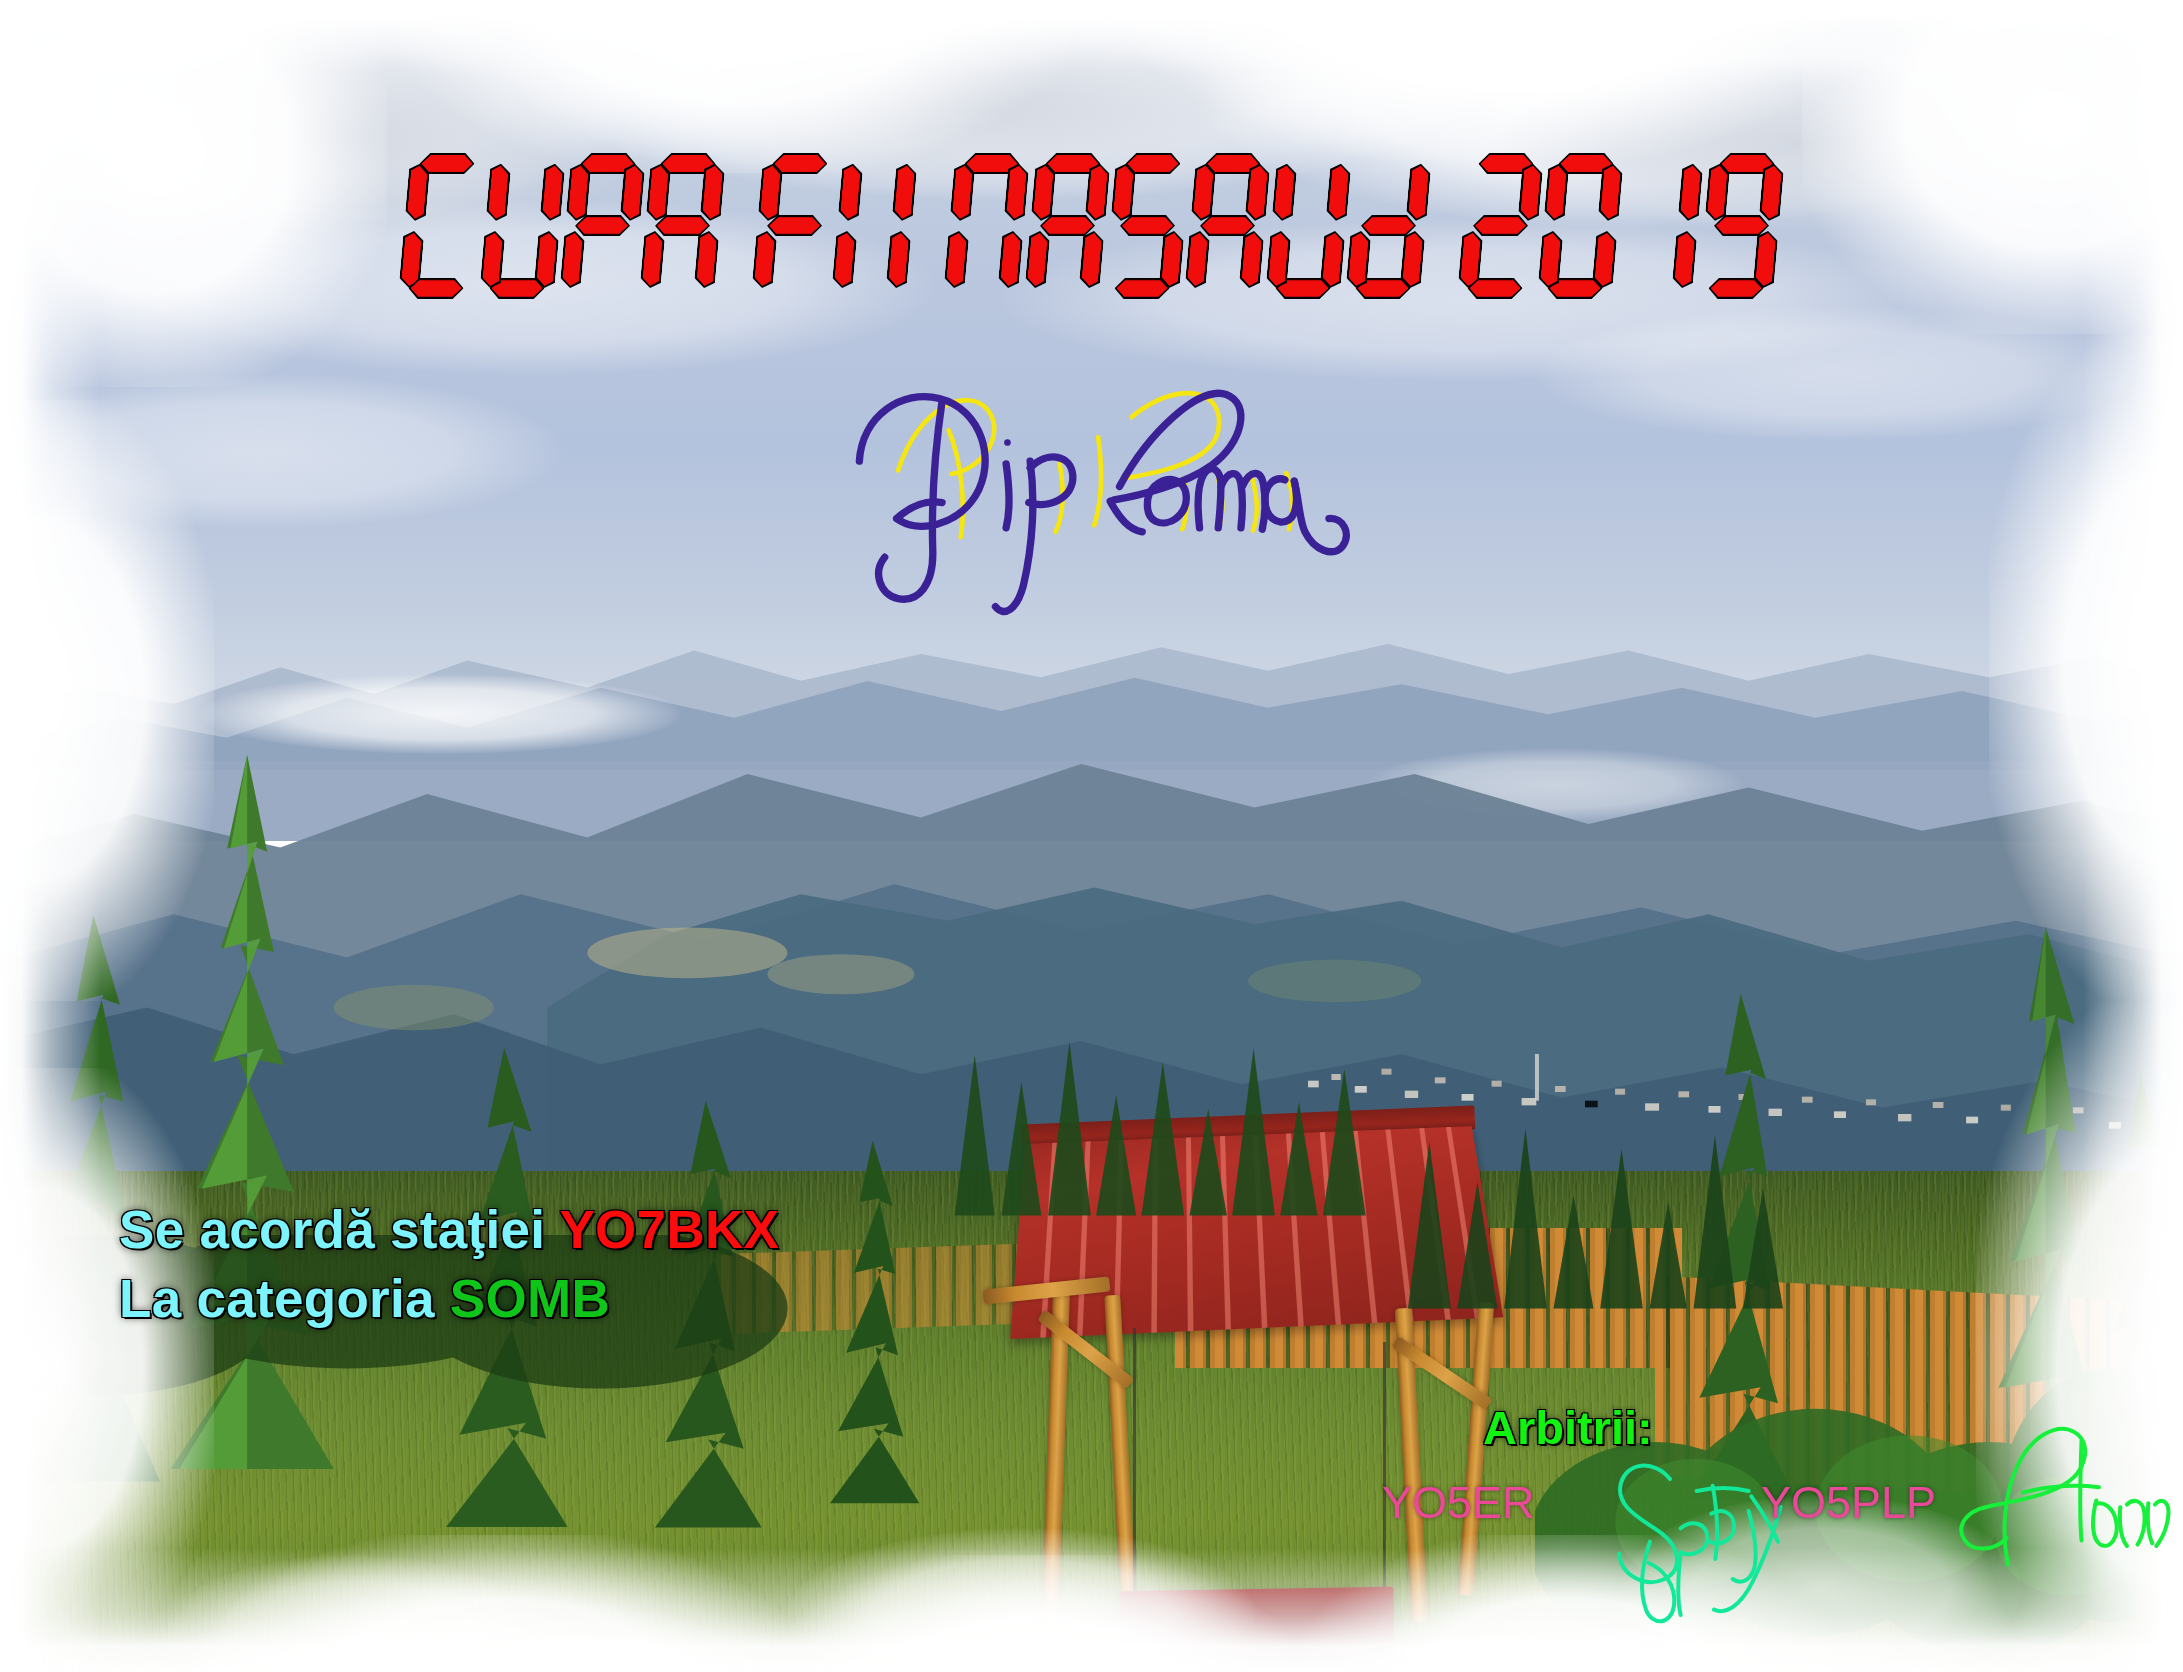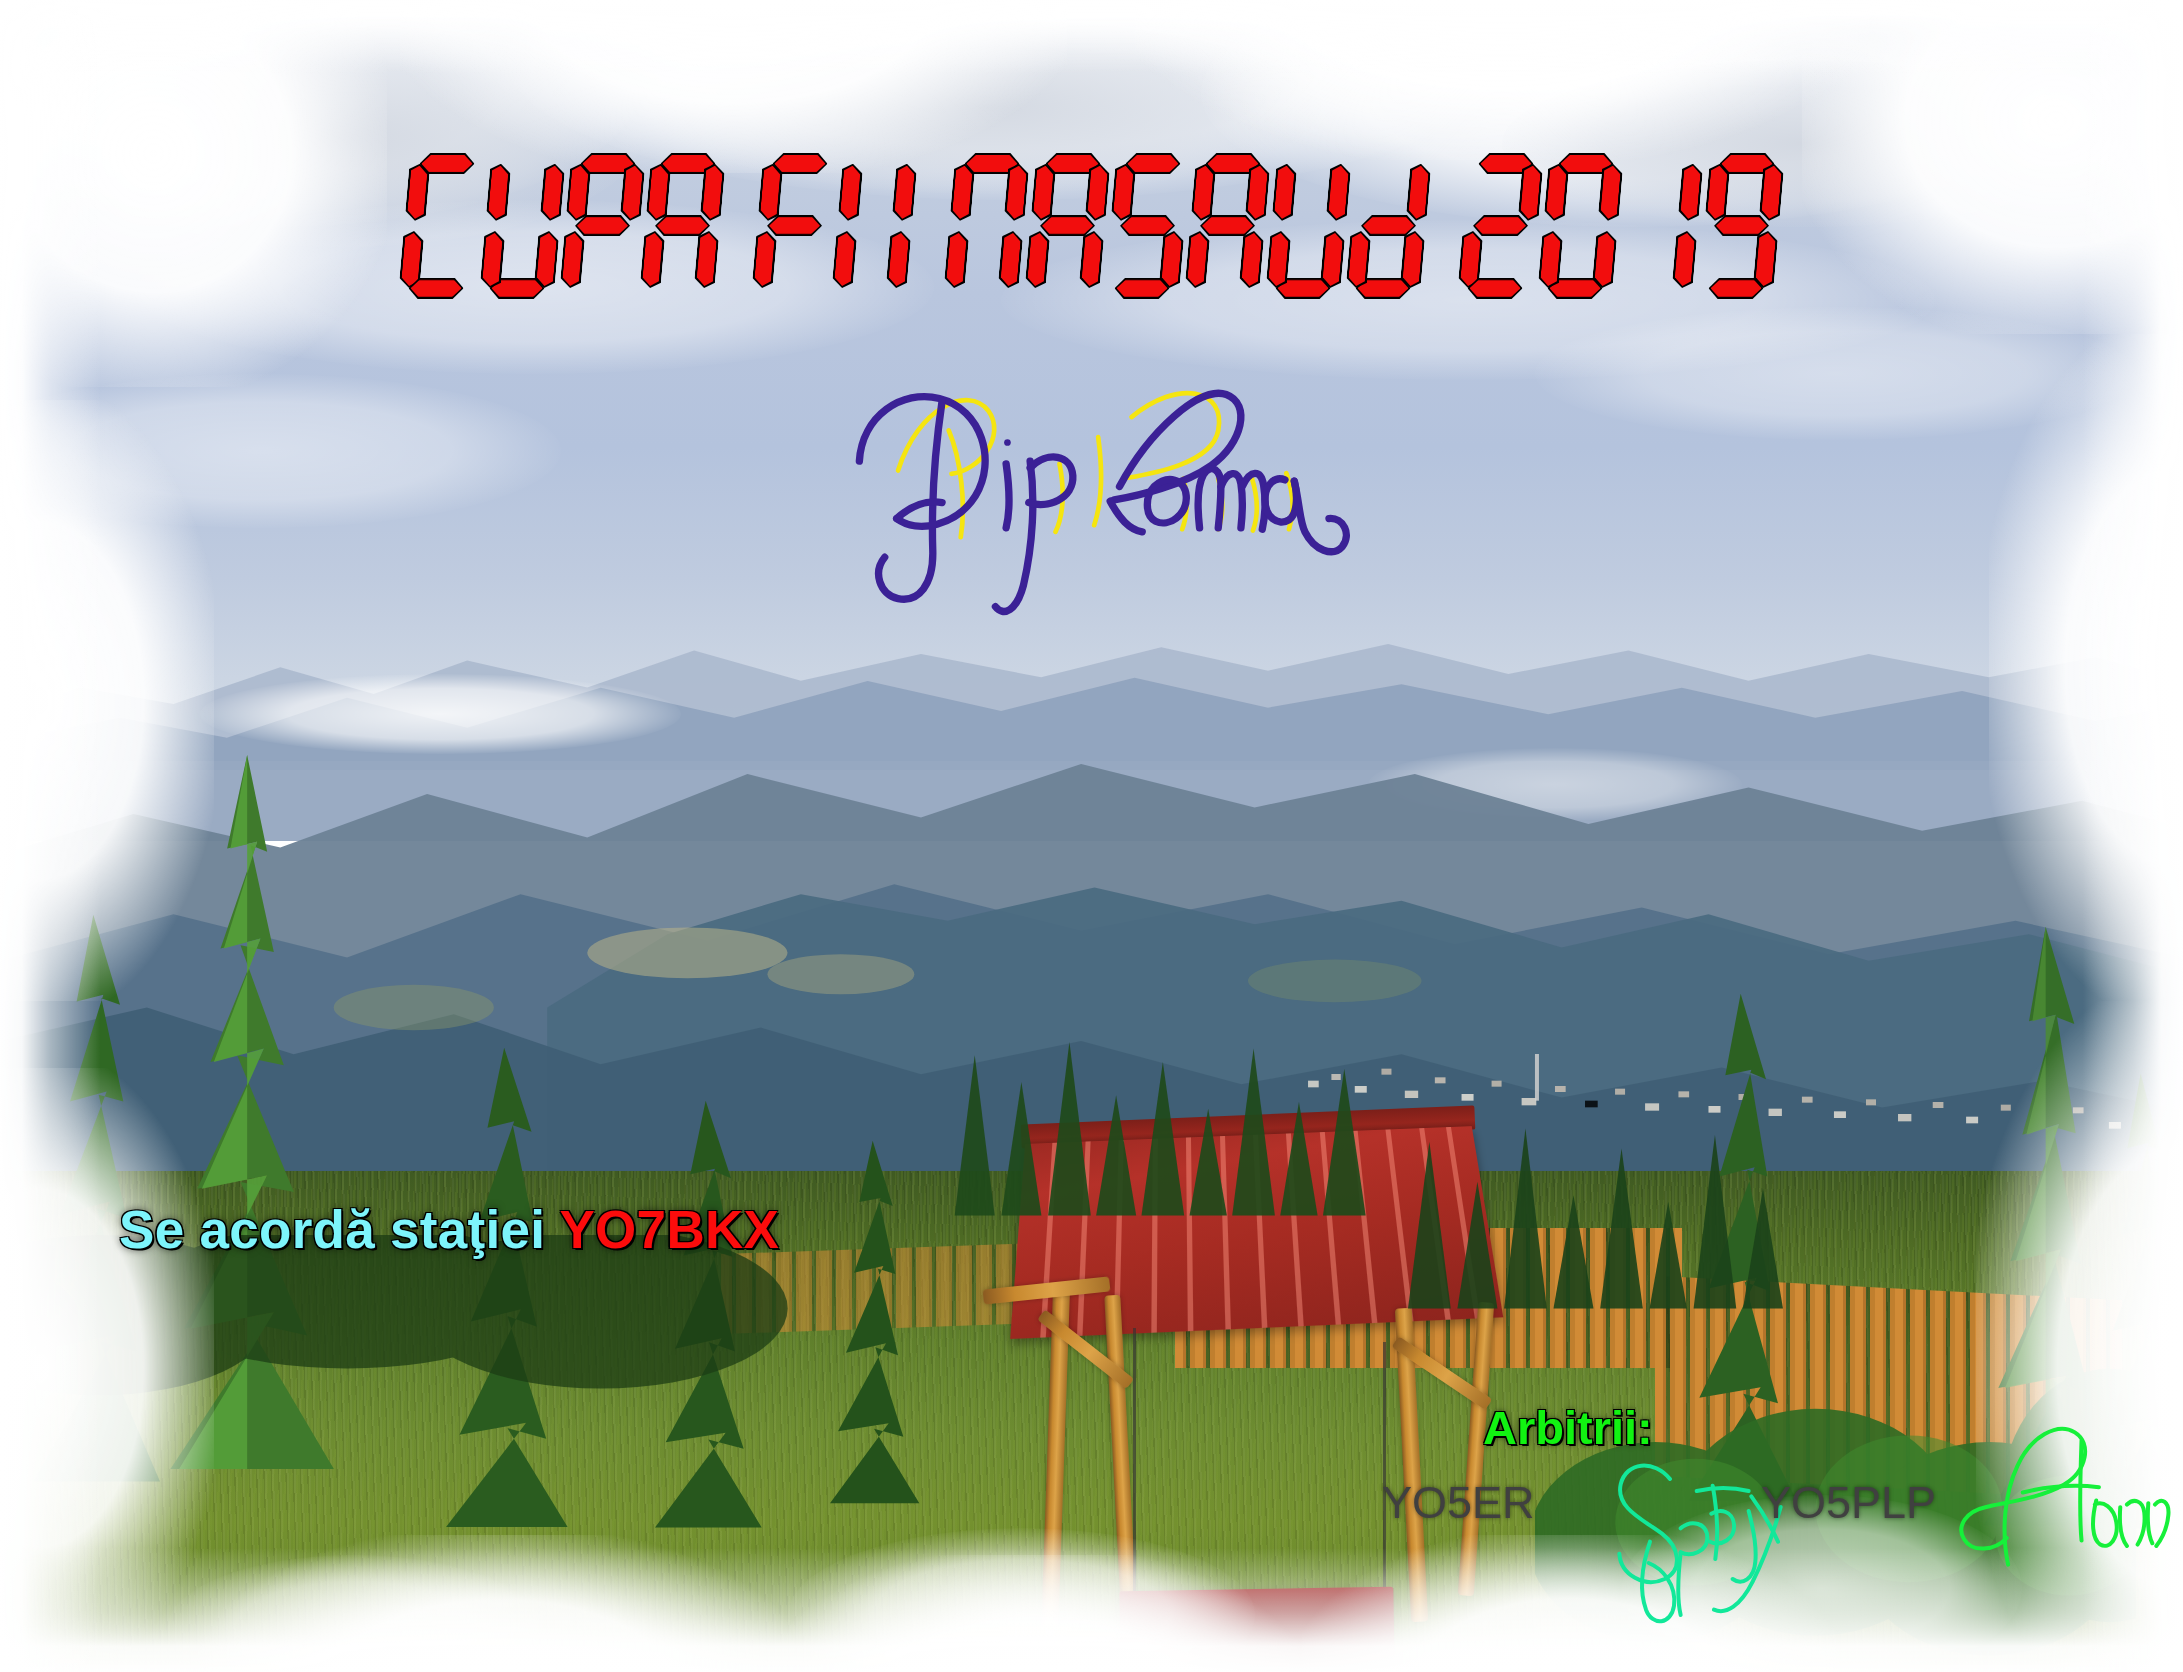--- a/index.html
+++ b/index.html
@@ -207,21 +207,21 @@
       2px 2px 0 #000,-1.3px -1.3px 0 #000,1.3px -1.3px 0 #000,-1.3px 1.3px 0 #000,
       0 0 6.7px rgba(0,0,0,.8);
   }
   .ref-row{
     position:absolute;white-space:nowrap;
     display:flex;align-items:center;
   }
   .ref-call{
     font-family:"Liberation Sans",sans-serif;
     font-weight:normal;font-size:45px;line-height:48px;
-    color:#404040;
+    color:#ec4899;
     text-shadow:0 0 4px rgba(0,0,0,.45);
   }
   .sig{position:absolute;pointer-events:none;}
   .sig svg{overflow:visible;}
 
   
   #cert,.photo,.vignette{box-sizing:border-box;}
 </style>
 </head>
 <body>
@@ -691,20 +691,23 @@
           <path d="M714,216 C722,250 722,276 730,292 C744,320 772,330 786,314 C800,296 788,270 766,272"></path>
         </g>
       </g>
     </svg>
   </div>
 
   <div id="award">
     <div class="award-line">
       <span>Se acordă staţiei </span><span class="hl-red">YO7BKX</span>
     </div>
+    <div class="award-line">
+      <span>La categoria </span><span class="hl-green">SOMB</span>
+    </div>
   </div>
 
   <div id="referees">
     <div id="ref-title">Arbitrii:</div>
 
     <div class="ref-row" style="left:-101px;top:79px;">
       <span class="ref-call">YO5ER</span>
     </div>
     <div class="sig" style="left:107px;top:27px;">
       <svg width="220" height="200" viewBox="0 0 330 300" aria-label="Septy">

